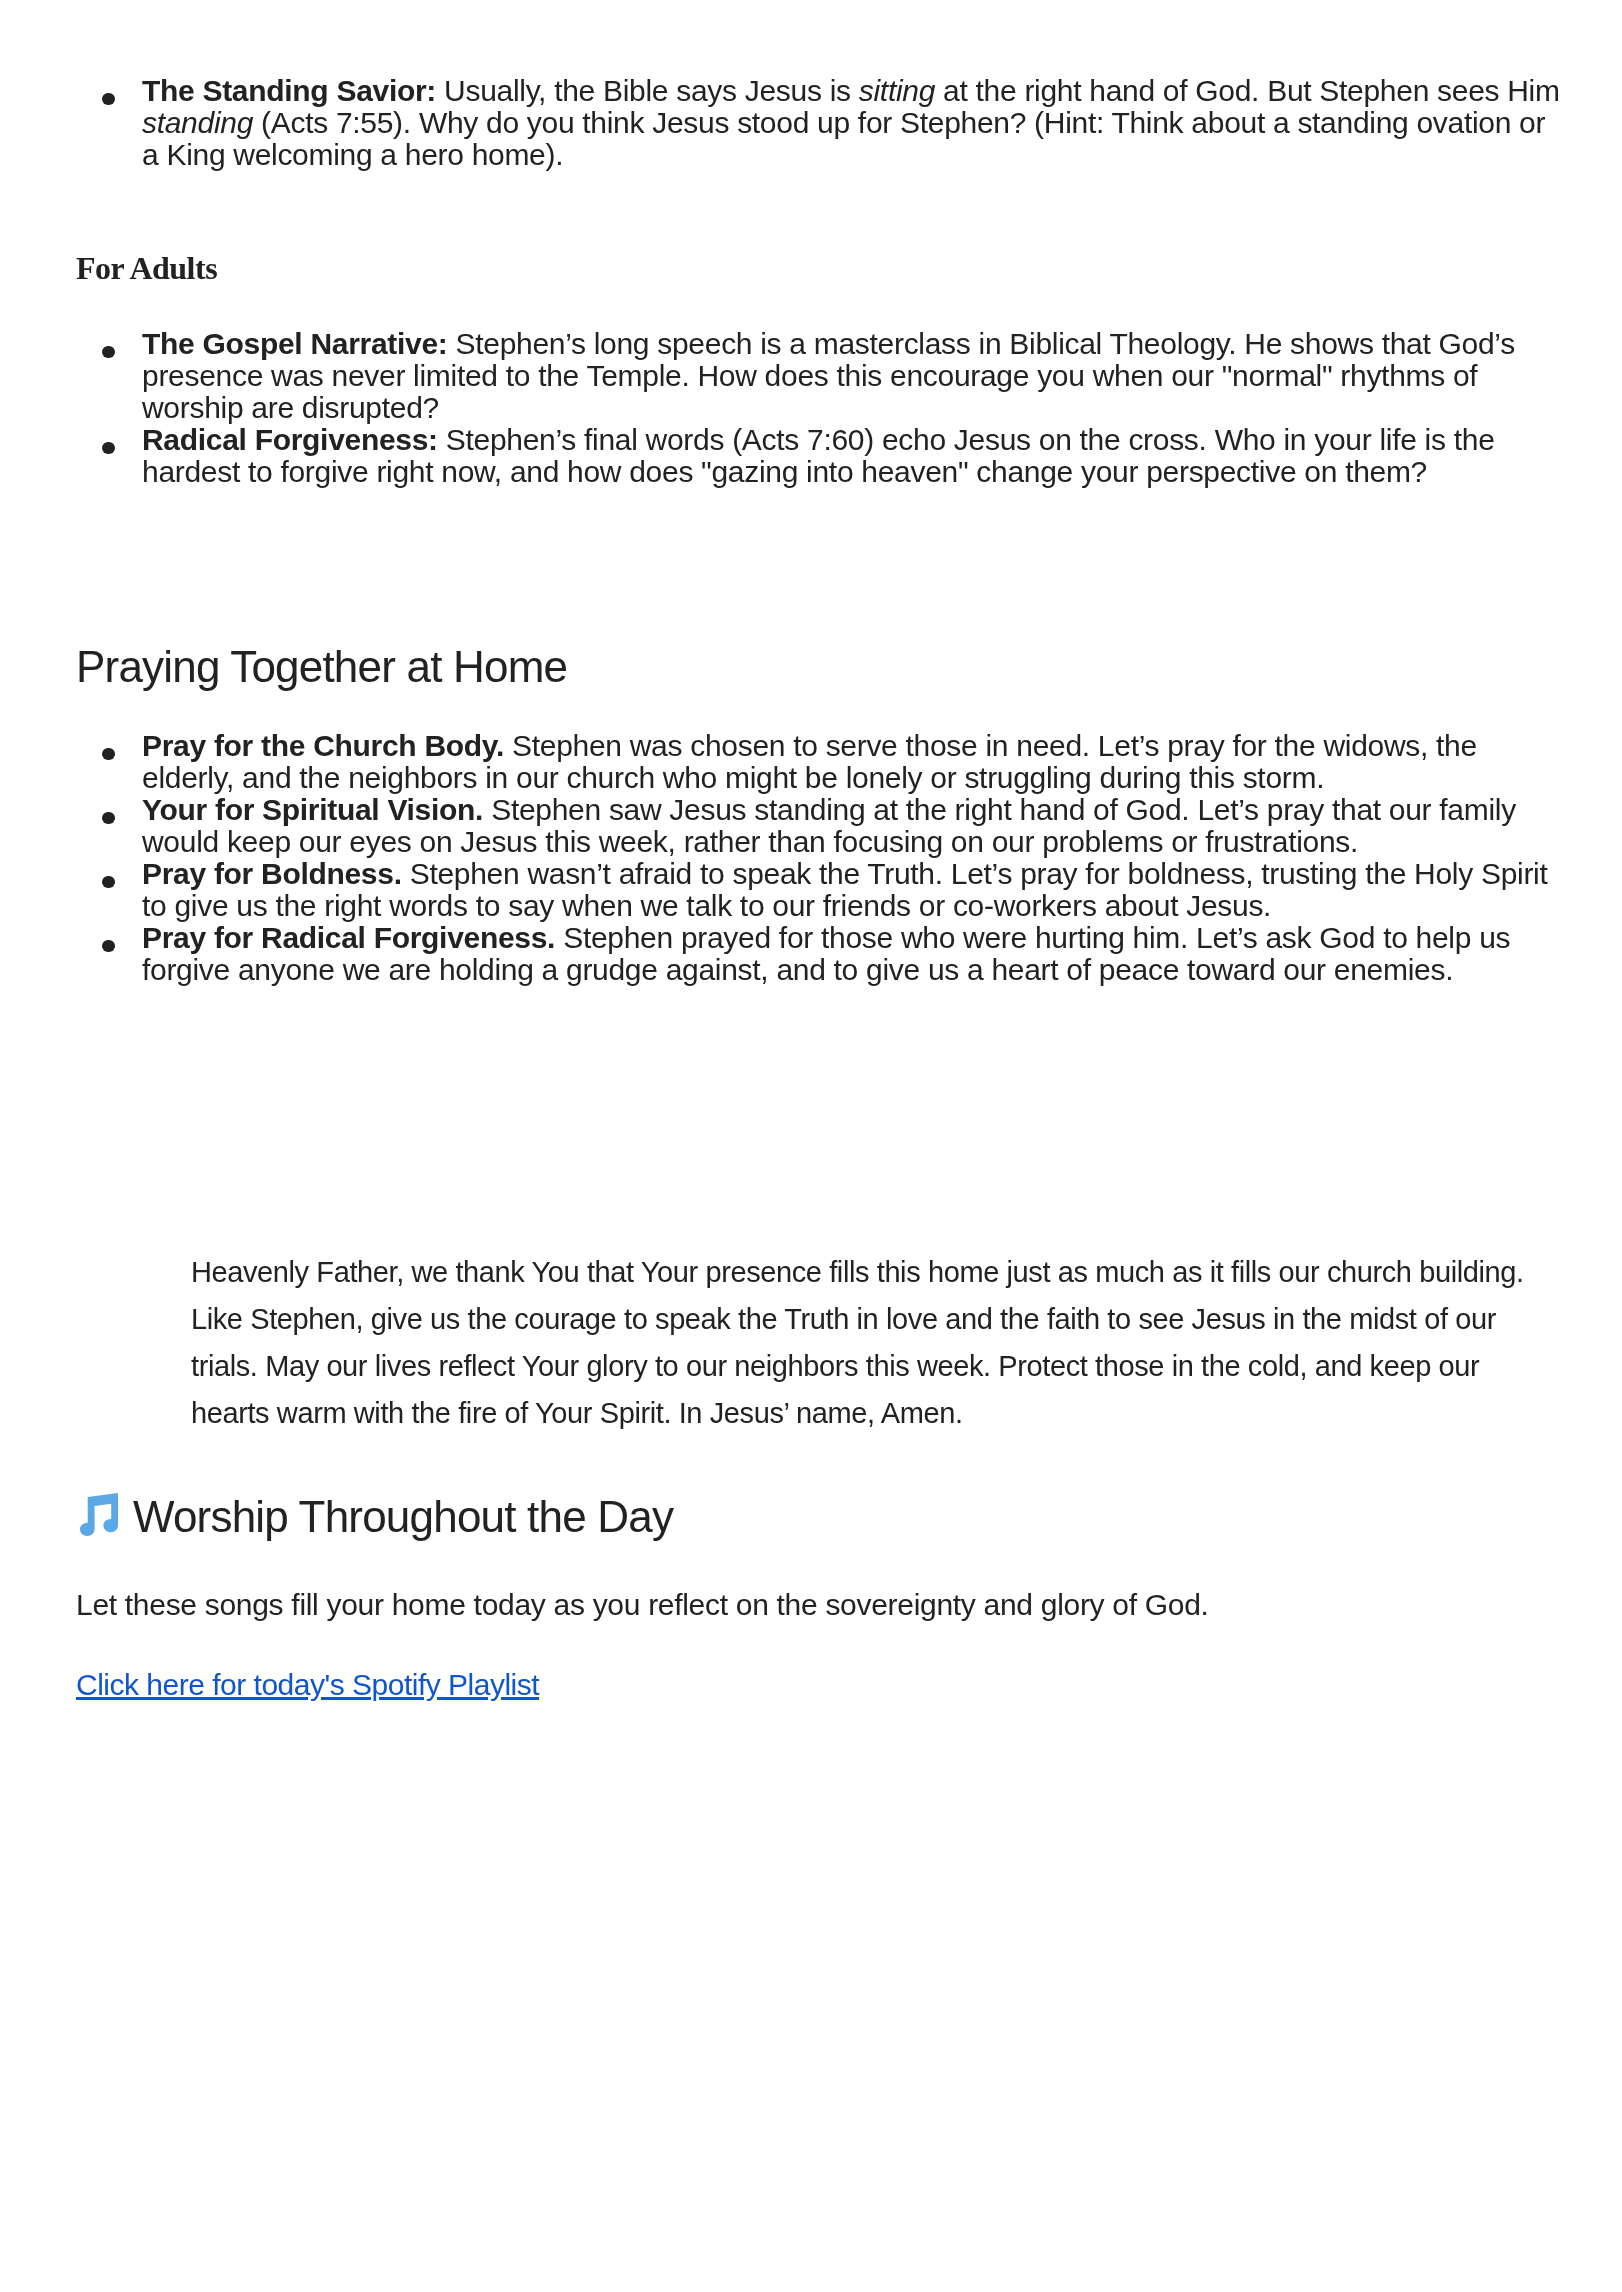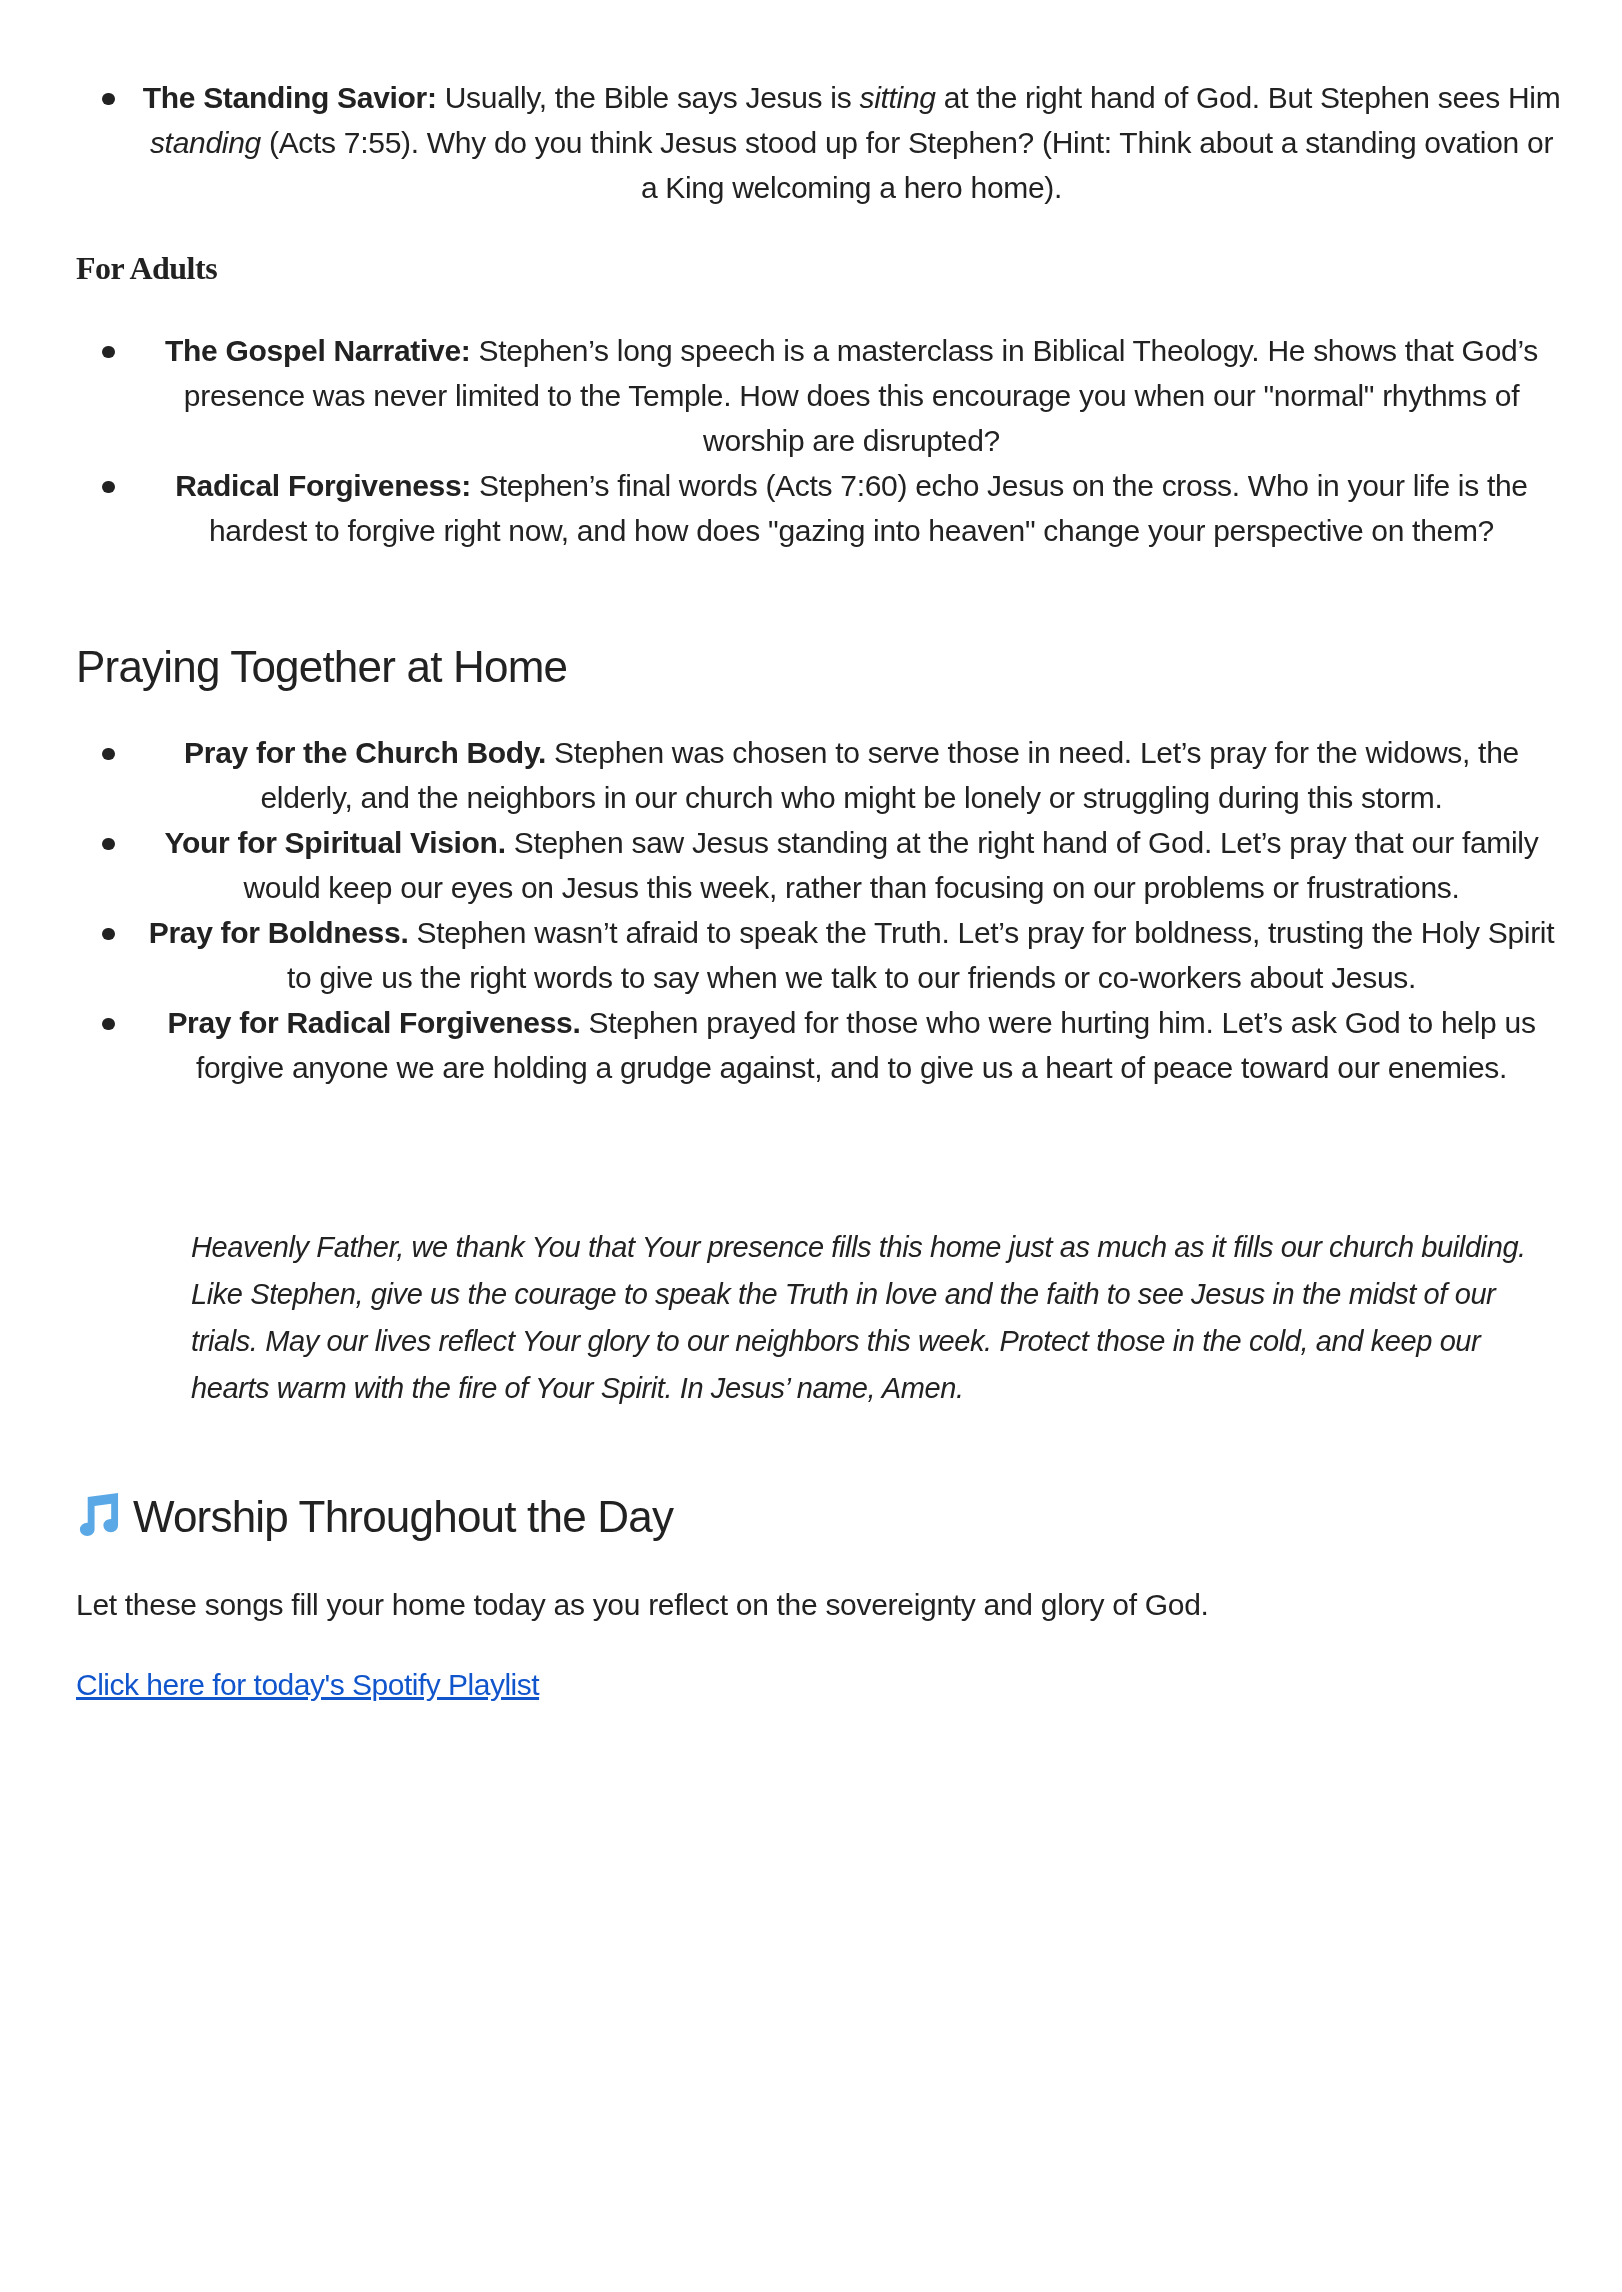--- a/index.html
+++ b/index.html
@@ -3,31 +3,31 @@
 <meta charset="utf-8">
 <style>
   html, body { margin: 0; padding: 0; background: #ffffff; }
   body {
     width: 1622px; height: 2293px; position: relative; overflow: hidden;
     font-family: "Liberation Sans", "DejaVu Sans", sans-serif;
     color: #222222;
   }
   .page { position: absolute; left: 0; top: 0; width: 1622px; height: 2293px; }
   ul.blist { list-style: none; margin: 0; padding: 0; position: absolute; left: 0; width: 1622px; }
-  ul.blist li { position: relative; padding-left: 142px; padding-right: 61px; font-size: 30px; line-height: 45px; letter-spacing: -0.3px; text-align: center; }
+  ul.blist li { position: relative; padding-left: 142px; padding-right: 61px; font-size: 30px; line-height: 32px; letter-spacing: -0.3px; }
   ul.blist li .dot {
     position: absolute; left: 102px; top: 17.6px; width: 12.7px; height: 12.7px; border-radius: 50%; background: #222;
   }
   .b { font-weight: bold; }
   .i { font-style: italic; }
   .h3 { position: absolute; left: 76px; font-size: 32px; font-weight: bold; letter-spacing: -0.5px; line-height: 39px; }
   .h2 { position: absolute; left: 76px; font-size: 44px; font-weight: normal; letter-spacing: -0.8px; line-height: 55px; }
   .prayer {
-    position: absolute; left: 191px; width: 1372px; top: 1224px;
-    font-size: 29px; line-height: 47px; font-style: italic; letter-spacing: -0.4px;
+    position: absolute; left: 191px; width: 1372px; top: 1249px;
+    font-size: 29px; line-height: 47px; letter-spacing: -0.4px;
   }
   .para { position: absolute; left: 76px; top: 1583px; font-size: 30px; line-height: 43px; letter-spacing: -0.3px; }
   .link {
     position: absolute; left: 76px; top: 1663px; font-size: 30px; line-height: 43px; font-weight: normal;
     color: #1155cc; text-decoration: underline; letter-spacing: -0.5px; cursor: pointer; text-align: right;
   }
   .music-icon { position: absolute; left: 75px; top: 1492px; width: 45px; height: 45px; }
 </style>
 </head>
 <body>

